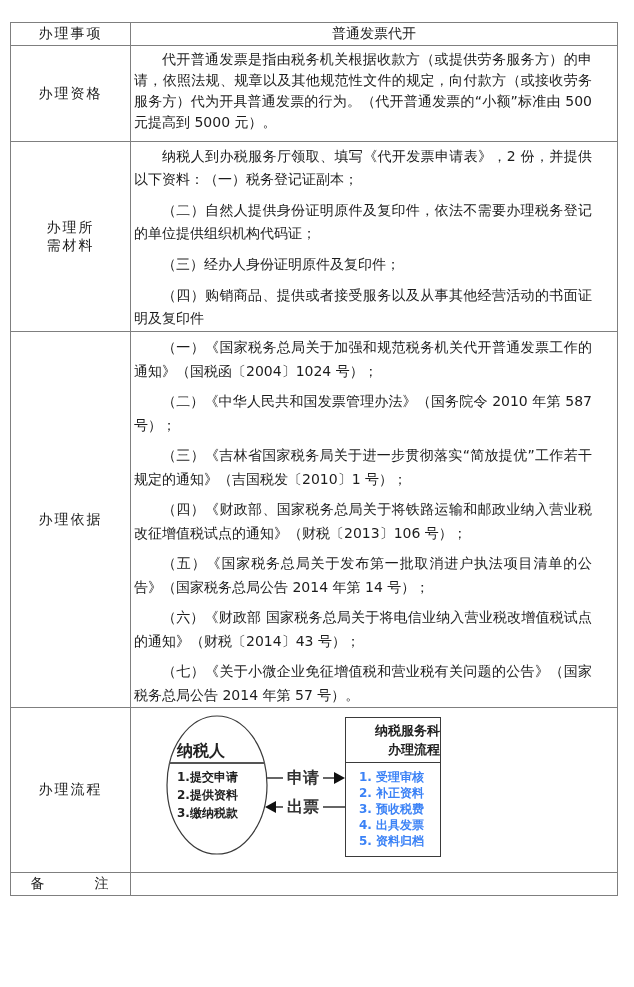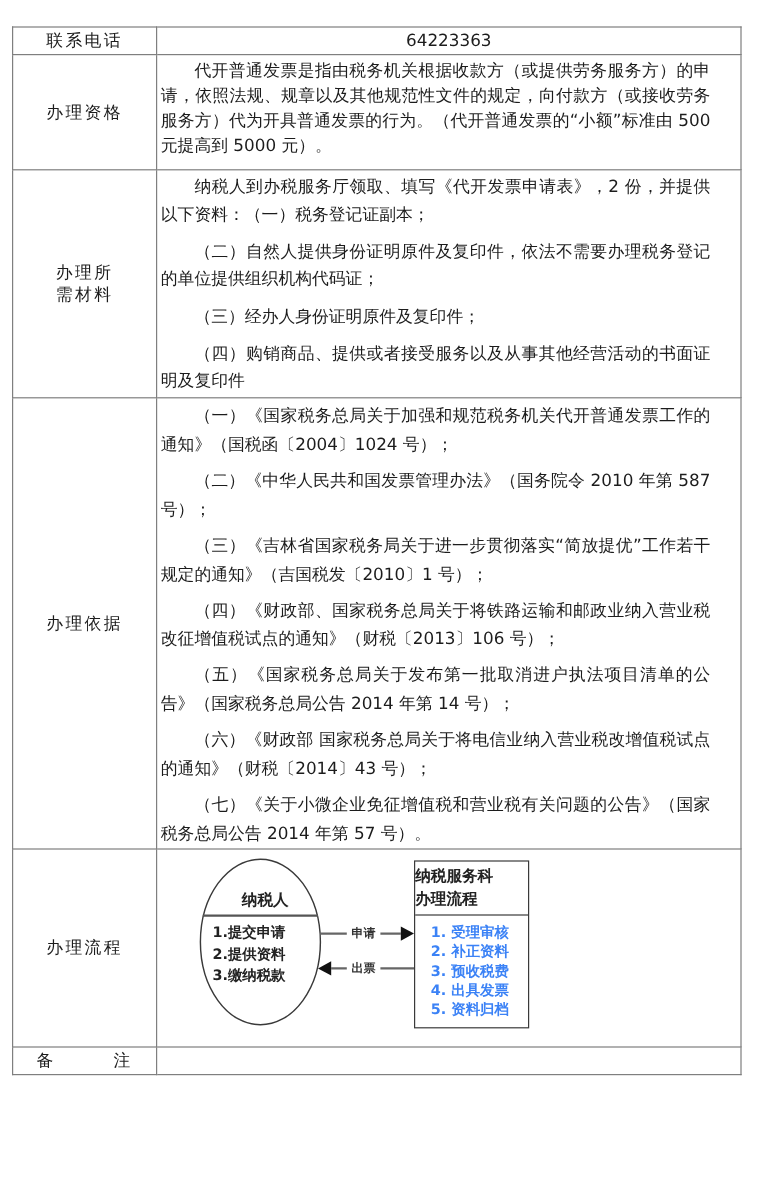--- a/index.html
+++ b/index.html
@@ -40,59 +40,59 @@
   tr.r-flow td, tr.r-flow th{height:164px;}
   tr.r-remark td, tr.r-remark th{height:20px;}
   td.flowcell{padding:0;vertical-align:top;}
   .flow{position:relative;width:485px;height:164px;}
   .flowsvg{position:absolute;left:0;top:0;}
   .shape{fill:none;stroke:#3a3a3a;stroke-width:1.2;}
   .chord{stroke:#555555;stroke-width:2;}
   .arrowline{stroke:#666666;stroke-width:2;}
   .head{fill:#111111;stroke:none;}
   .tp-title{
-    position:absolute;left:40px;top:33px;width:100px;text-align:center;
-    font-size:13px;font-weight:700;color:#222;
+    position:absolute;left:20px;top:33px;width:100px;text-align:center;
+    font-size:16px;font-weight:700;color:#222;
   }
   .tp-steps{
     position:absolute;left:46px;top:60px;font-size:12px;font-weight:700;
     line-height:18px;color:#222;
   }
   .svc-box{
     position:absolute;left:214px;top:9px;width:96px;height:140px;
     border:1px solid #3a3a3a;box-sizing:border-box;background:#ffffff;
   }
   .svc-head{
-    text-align:left;font-size:13px;font-weight:700;line-height:19px;
+    text-align:right;font-size:13px;font-weight:700;line-height:19px;
     padding-top:3px;height:41px;border-bottom:1px solid #3a3a3a;color:#222;
   }
   .svc-steps{
     padding:6px 0 0 13px;font-size:12px;font-weight:700;line-height:16px;color:#3b82f6;
   }
   .arrow-label{
     position:absolute;transform:translate(-50%,-50%);background:#ffffff;
-    padding:0 4px;font-size:10px;font-weight:700;color:#333;white-space:nowrap;
+    padding:0 4px;font-size:16px;font-weight:700;color:#333;white-space:nowrap;
   }
 </style>
 </head>
 <body>
 
 <table class="doc">
   <colgroup>
       <col style="width:120px">
       <col style="width:487px">
     </colgroup>
 
   <tbody>
+      <tr class="r-single">
+    <th><span class="lbl">办理事项</span></th>
+    <td class="center">普通发票代开</td>
+  </tr>
 
 
-  <tr class="r-single">
-    <th><span class="lbl">联系电话</span></th>
-    <td class="center">64223363</td>
-  </tr>
 
 
   <tr class="r-qual">
     <th><span class="lbl">办理资格</span></th>
     <td class="body">
       <p>代开普通发票是指由税务机关根据收款方（或提供劳务服务方）的申请，依照法规、规章以及其他规范性文件的规定，向付款方（或接收劳务服务方）代为开具普通发票的行为。（代开普通发票的“小额”标准由 500 元提高到 5000 元）。</p>
     </td>
   </tr>
 
   <tr class="r-mat">

